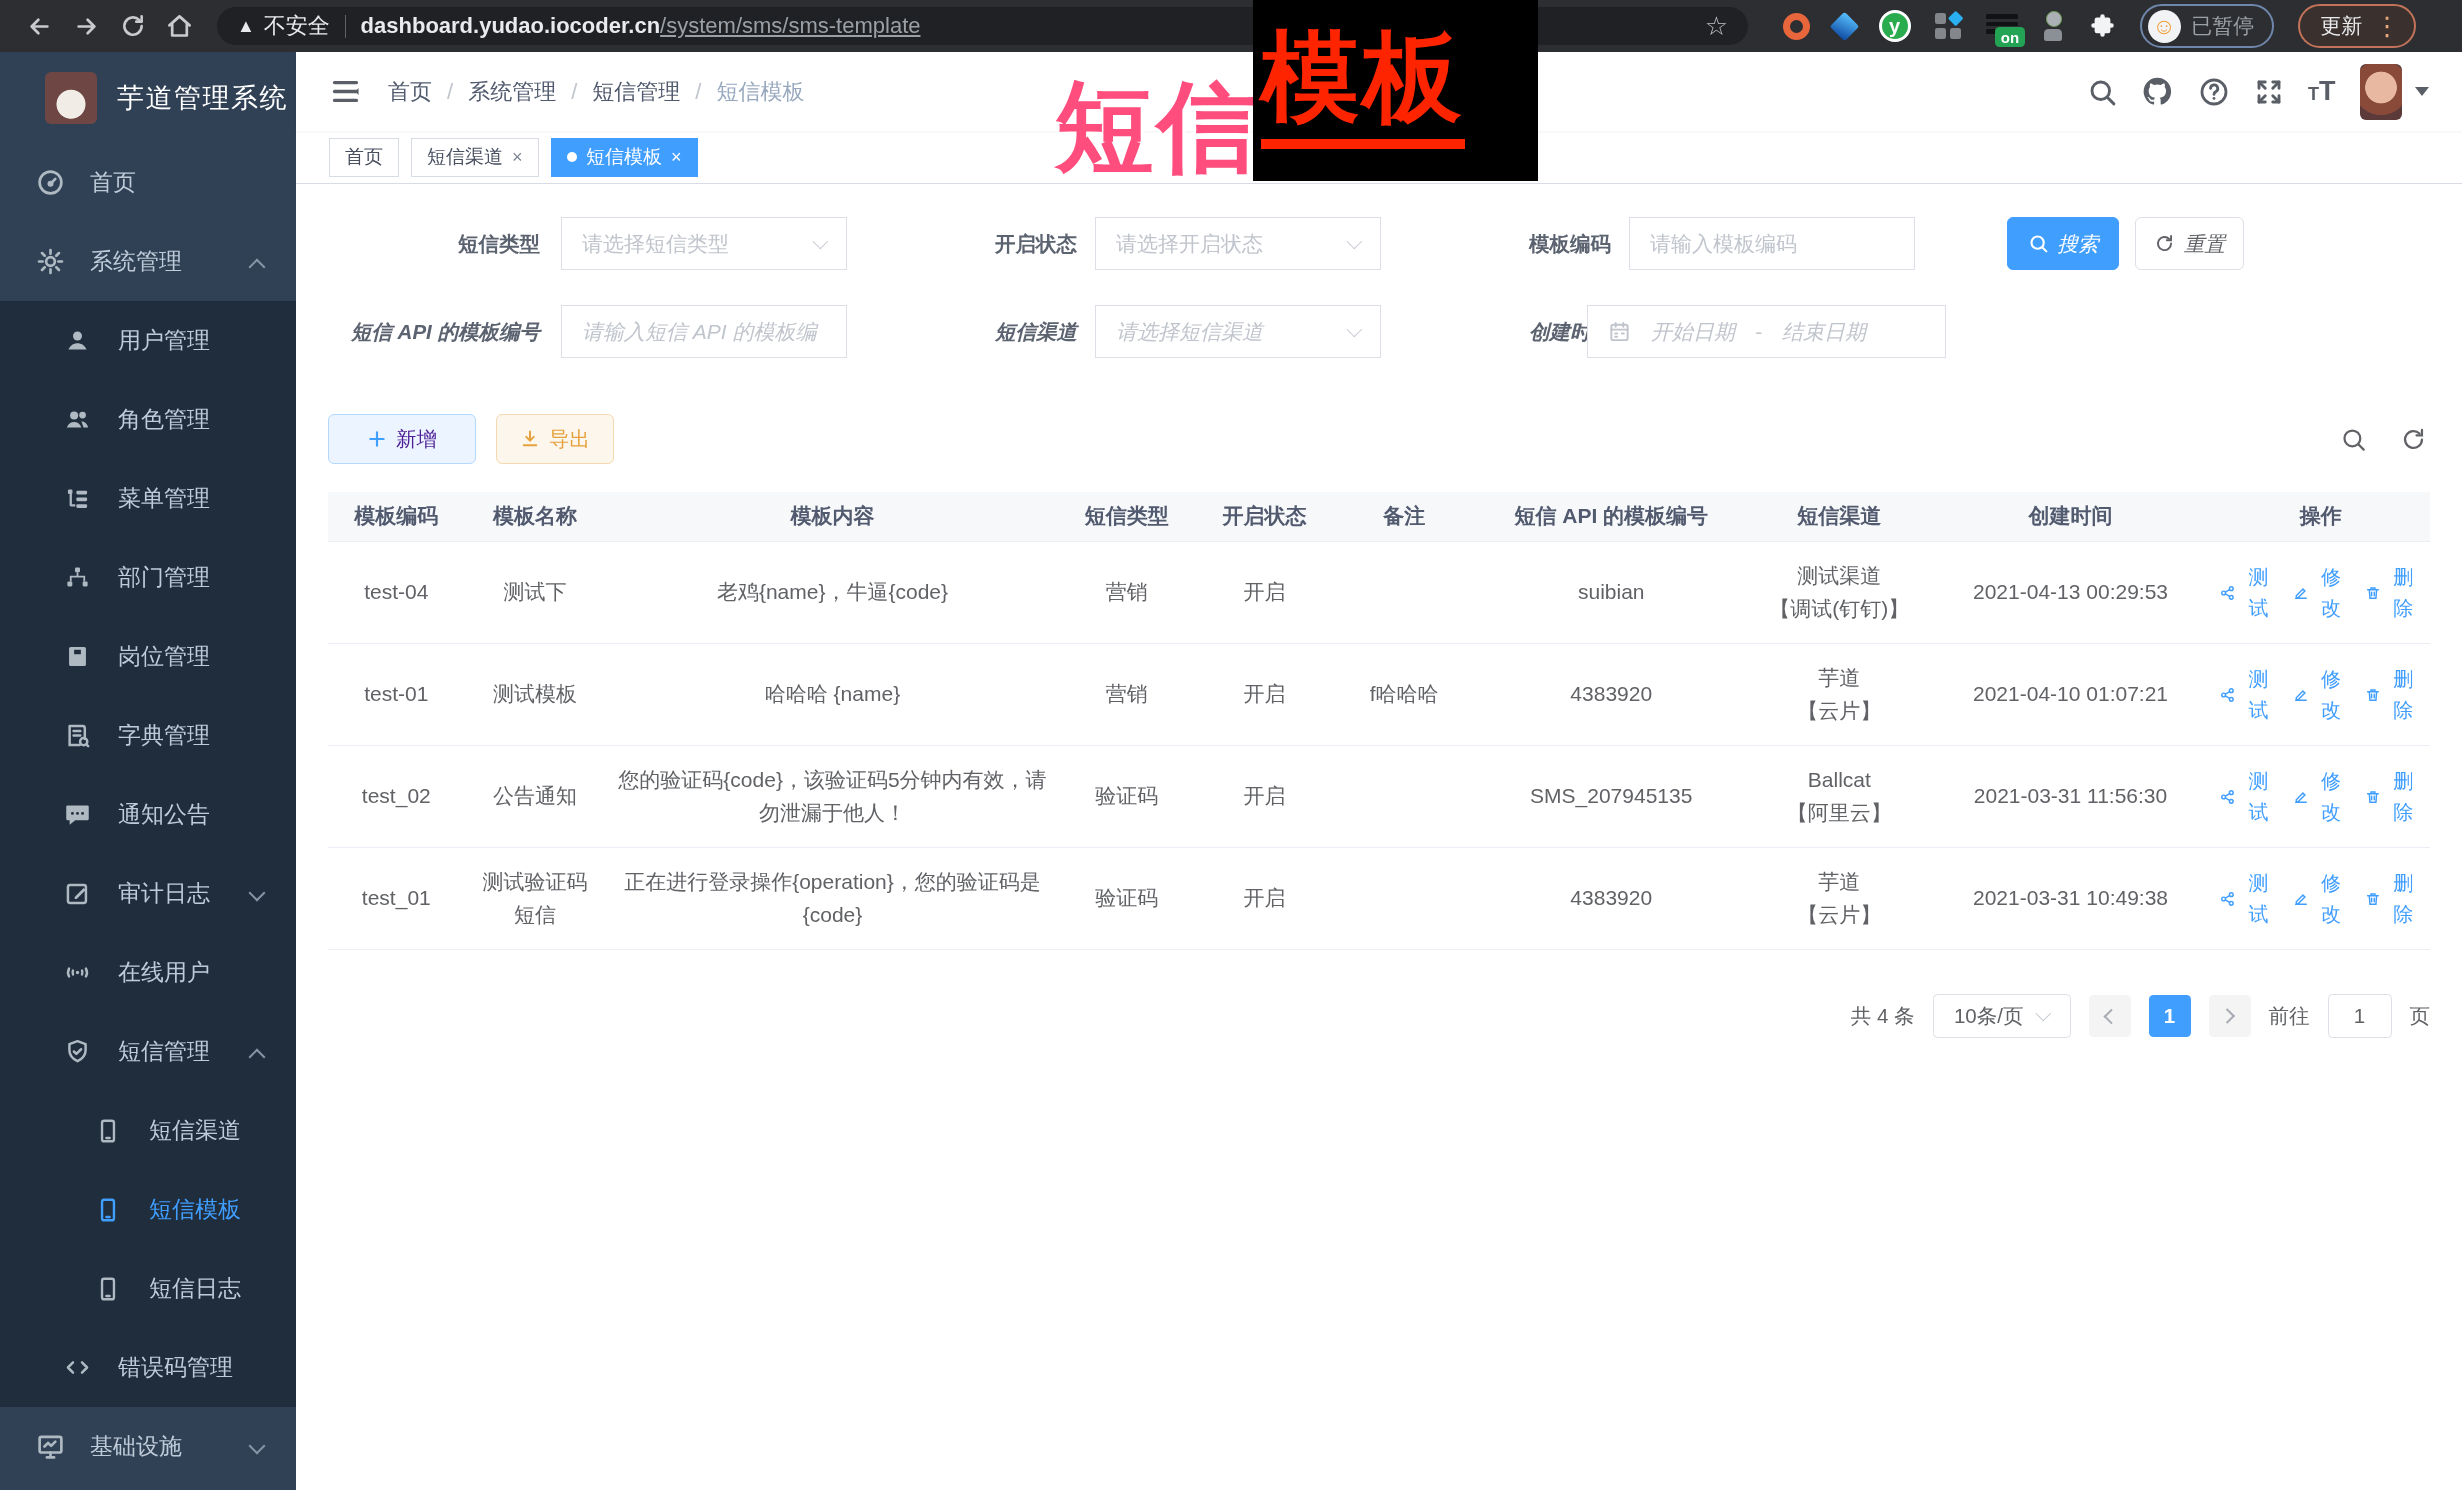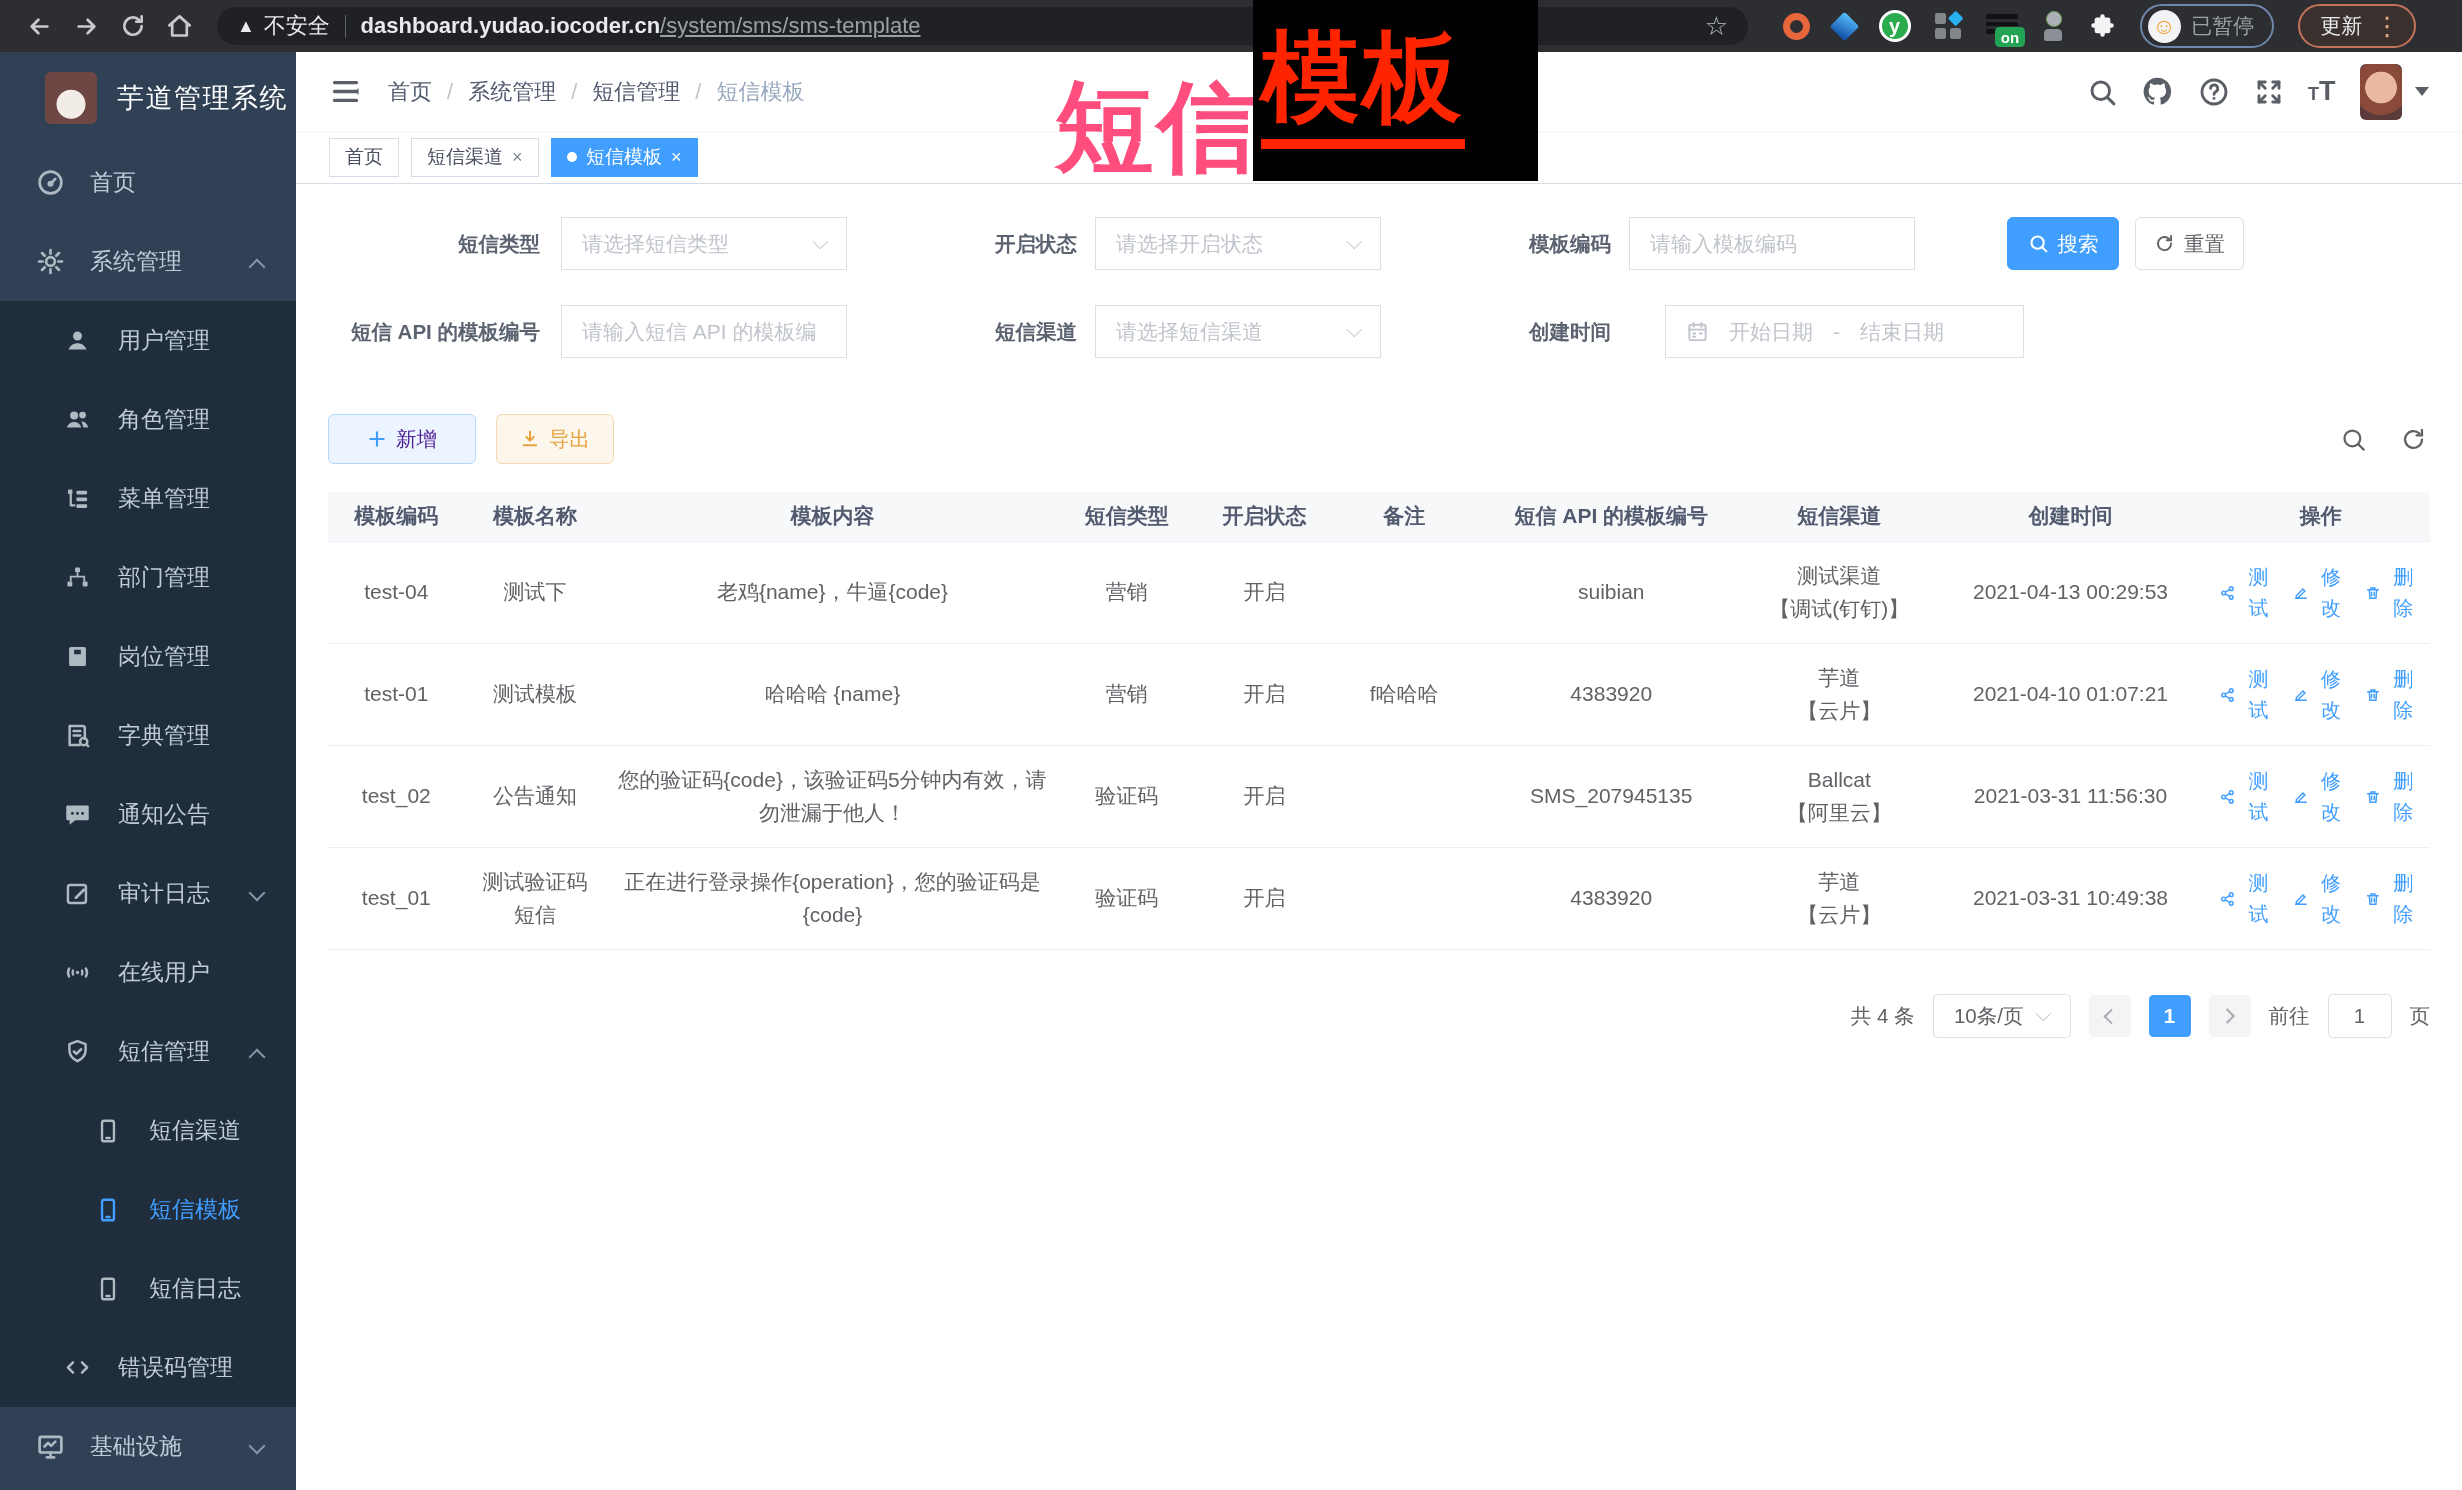--- a/index.html
+++ b/index.html
@@ -95,24 +95,24 @@
   .tag.active .x { color:#fff; }
   .tag .dot { width:10.6px; height:10.6px; border-radius:50%; background:#fff; }
 
   
   .content { flex:1; padding:0 32px; position:relative; }
   .filters { position:relative; margin-top:33px; height:194px; }
   .fl { position:absolute; height:53px; line-height:53px; font-size:20.5px; font-weight:bold;
     color:#5c6370; text-align:right; }
   .inp { position:absolute; height:53px; border:0.8px solid #dcdfe6; border-radius:0;
     background:#fff; display:flex; align-items:center; padding:0 20px; font-size:21px; color:#c0c4cc; }
-  .r1 { top:0; } .r2 { top:88px; }
+  .r1 { top:0; } .r2 { top:88px;font-style:italic; }
   .l1 { left:-23px; width:235px; } .l2 { left:590px; width:159px; } .l3 { left:1124px; width:159px; }
   .i1 { left:233px; width:286px; } .i2 { left:767px; width:286px; } .i3 { left:1301px; width:286px; }
-  .i3d { left:1337px; width:359px; justify-content:flex-start; gap:20px; }
+  .i3d { left:1259px; width:359px; justify-content:flex-start; gap:20px; }
   .sel-arrow { margin-left:auto; width:10.6px; height:10.6px; border-right:1.5px solid #c0c4cc;
     border-bottom:1.5px solid #c0c4cc; transform:rotate(45deg); margin-top:-4.5px; }
   .date-sep { color:#c0c4cc; }
   .btn { display:flex; align-items:center; justify-content:center; gap:9px; border-radius:6px;
     font-size:20.5px; cursor:pointer; }
   .btn-search { position:absolute; left:1679px; top:0; width:112px; height:53px;
     background:#409eff; color:#fff; border:0.8px solid #409eff; }
   .btn-reset { position:absolute; left:1807px; top:0; width:109px; height:53px;
     background:#fff; color:#606266; border:0.8px solid #dcdfe6; }
 

